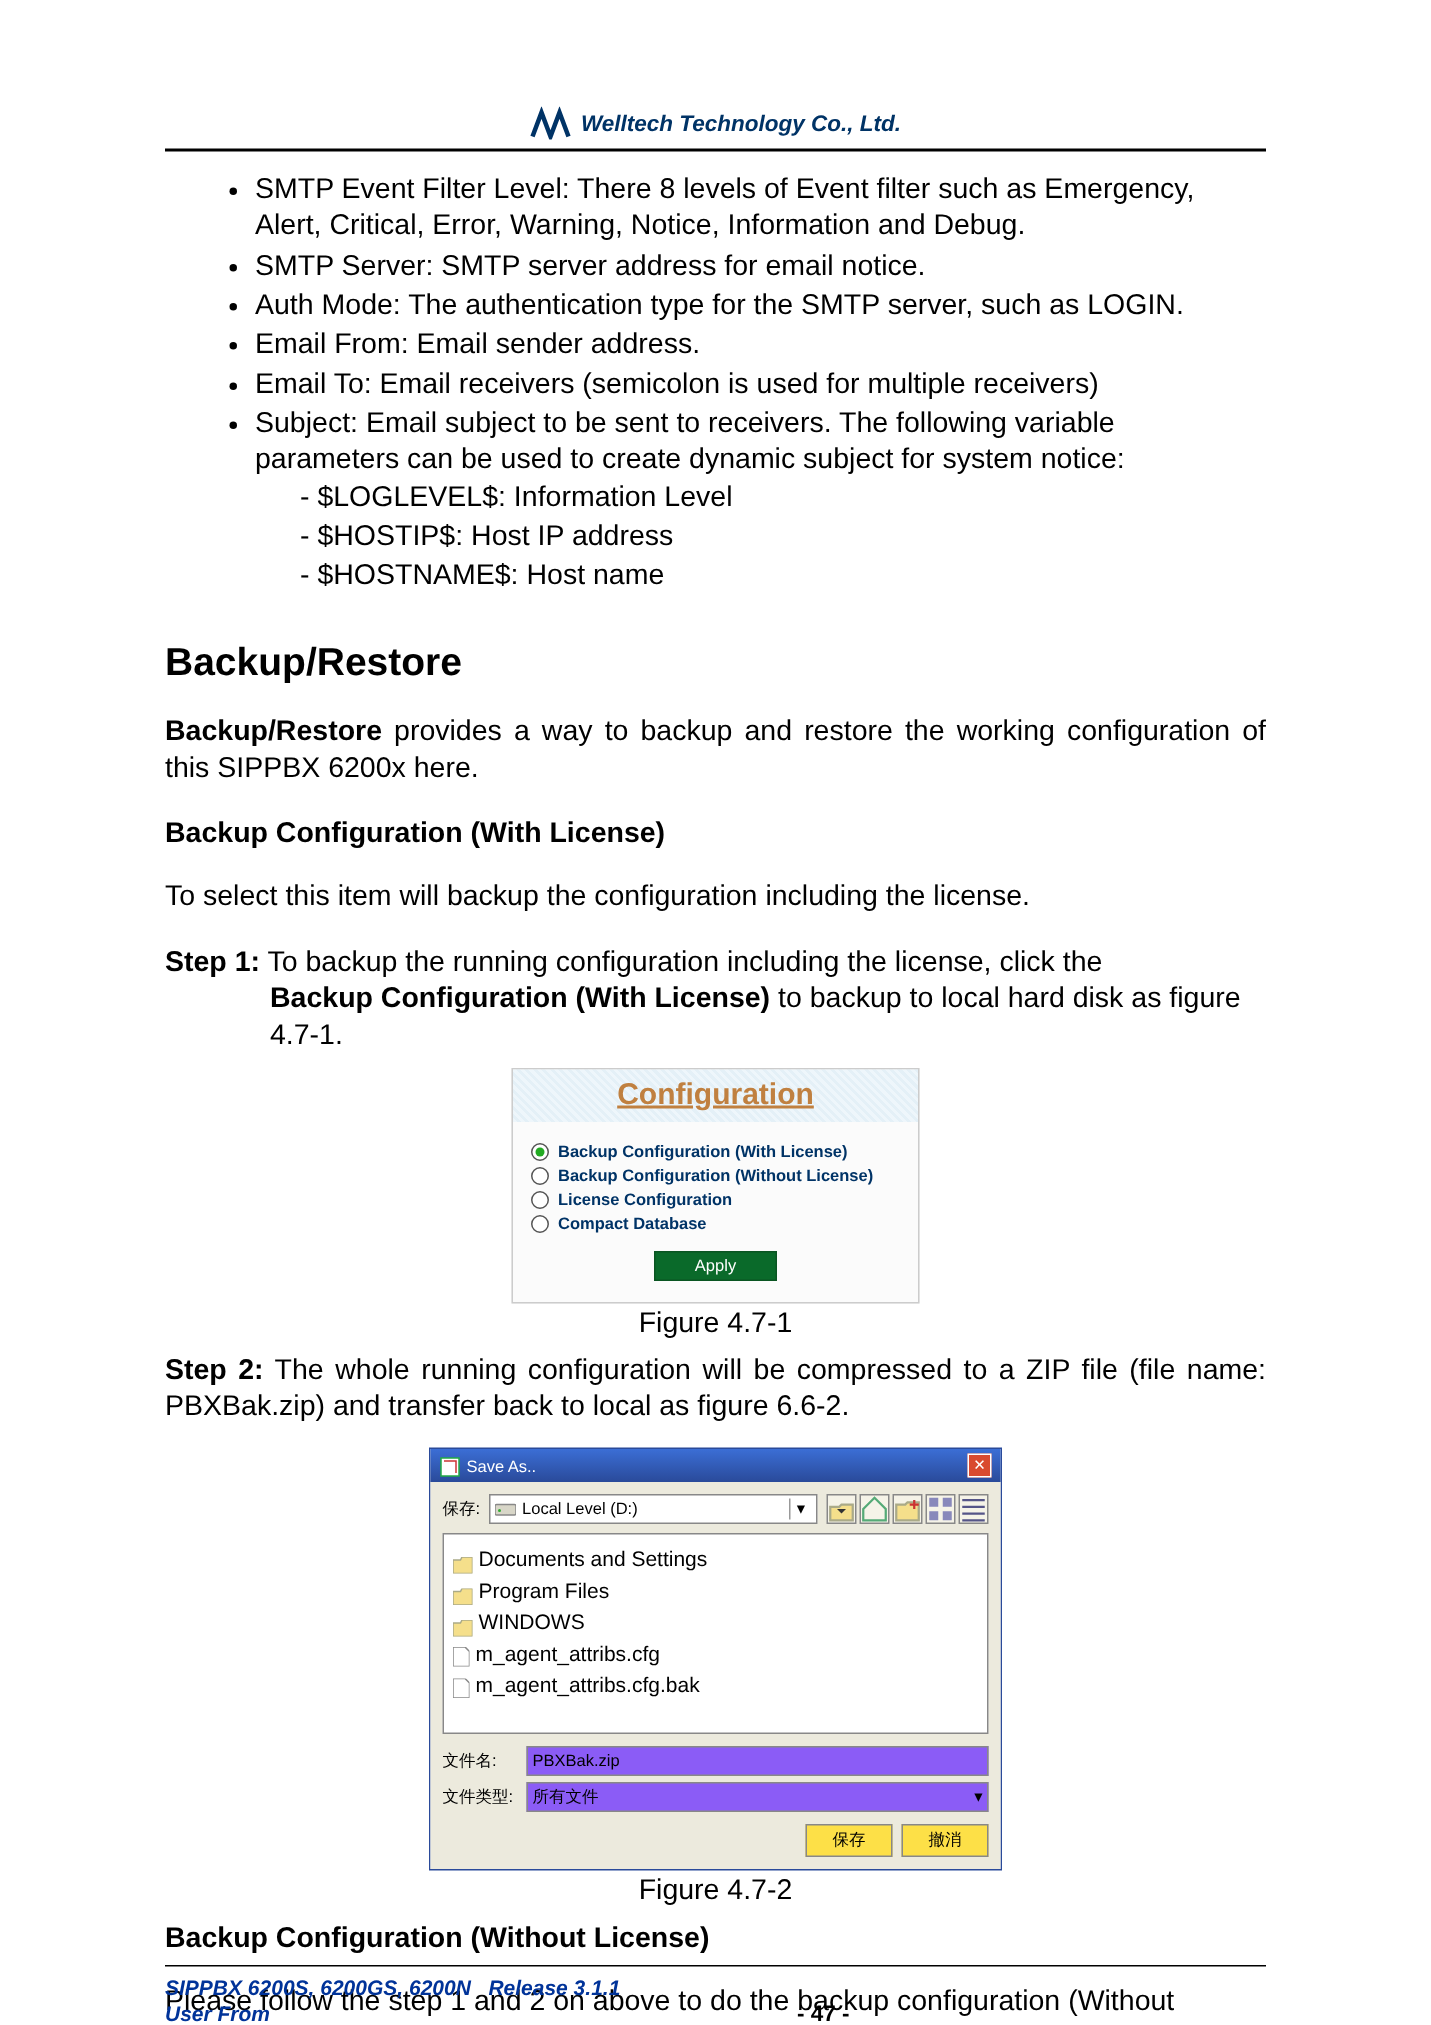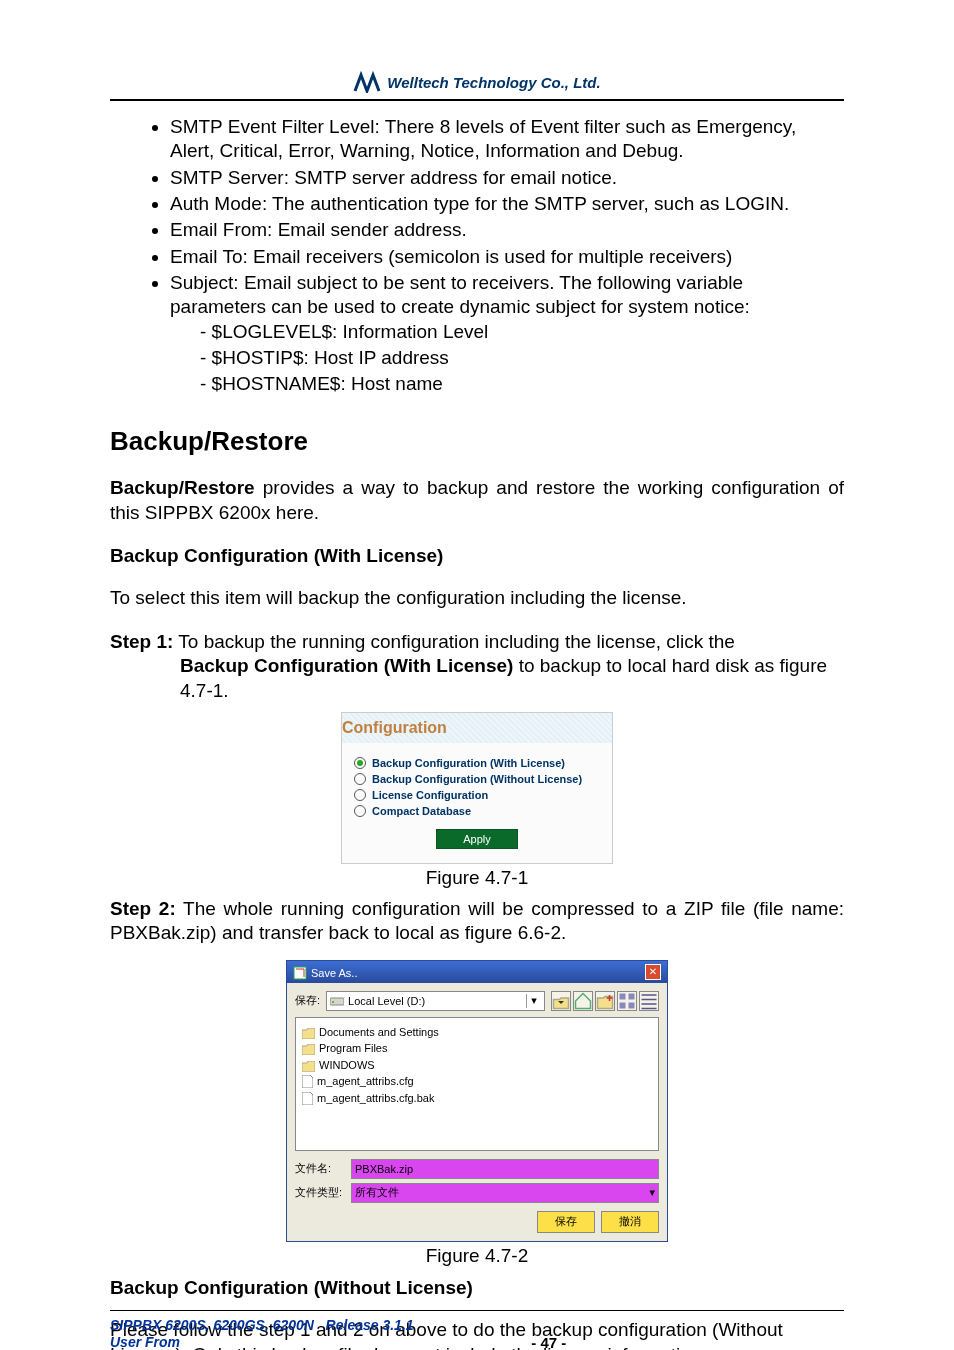--- a/index.html
+++ b/index.html
@@ -18,42 +18,42 @@
   .dash-list li::before { content: "- "; }
   .dash-list li { font-size: 19px; line-height: 1.28; }
   h2.section { font-size: 26px; font-weight: bold; margin: 30px 0 8px 0; }
   .para-justify { text-align: justify; }
   h3.subsection { font-size: 19px; font-weight: bold; margin: 10px 0 6px 0; }
   .step-block { margin: 8px 0; }
   .step-label { font-weight: bold; }
   .step-indent { padding-left: 70px; }
   .fig-caption { text-align: center; font-size: 19px; margin-top: 3px; }
   .conf-panel { width: 270px; margin: 6px auto 0 auto; background: #f2f2f2; border: 1px solid #ccc; font-size: 11px; }
-  .conf-header { text-align: left; font-size: 16px; font-weight: bold; color: #c08040; padding: 6px 0; background: repeating-linear-gradient(45deg,#eef6fb,#eef6fb 2px,#e4f0f7 2px,#e4f0f7 4px); }
+  .conf-header { text-align: center; font-size: 20px; font-weight: bold; color: #c08040; text-decoration: underline; padding: 6px 0; background: repeating-linear-gradient(45deg,#eef6fb,#eef6fb 2px,#e4f0f7 2px,#e4f0f7 4px); }
   .conf-body { padding: 10px 12px 4px 12px; background: #fbfbfb; }
   .conf-row { display: flex; align-items: center; gap: 6px; margin: 4px 0; color: #003366; font-weight: bold; font-size: 11px; }
   .radio { width: 10px; height: 10px; border: 1px solid #555; border-radius: 50%; display: inline-block; position: relative; background: #fff; flex: none; }
   .radio.selected::after { content: ""; position: absolute; width: 6px; height: 6px; background: #2a2; border-radius: 50%; left: 2px; top: 2px; }
   .apply-btn { display: block; width: 80px; margin: 12px auto 10px auto; background: #0a6a2a; color: #fff; text-align: center; font-size: 11px; padding: 3px 0; border: 1px solid #0a5522; }
   .saveas-dialog { width: 380px; margin: 14px auto 2px auto; border: 1px solid #2a4a9a; font-family: Tahoma, Arial, sans-serif; font-size: 11px; }
   .dlg-title { background: linear-gradient(#3b6ed5,#2a4a9a); color: #fff; padding: 3px 6px; display: flex; justify-content: space-between; align-items: flex-end; }
   .dlg-title .close { width: 14px; height: 14px; background: #d94a2f; border: 1px solid #fff; display: flex; align-items: center; justify-content: center; font-size: 10px; }
   .dlg-body { background: #eceadd; padding: 8px; }
   .dlg-toprow { display: flex; align-items: center; gap: 6px; margin-bottom: 6px; }
   .dlg-label { font-size: 11px; white-space: nowrap; }
   .combo { flex: 1; background: #fff; border: 1px solid #888; display: flex; align-items: center; padding: 1px 3px; height: 16px; }
   .combo .down { width: 14px; height: 14px; border-left: 1px solid #999; display: flex; align-items: center; justify-content: center; margin-left: auto; }
   .icon-group { display: flex; gap: 2px; }
   .tool-icon { width: 18px; height: 18px; border: 1px solid #888; background: #f5f3e8; display: flex; align-items: center; justify-content: center; font-size: 10px; }
   .file-area { background: #fff; border: 1px solid #888; height: 120px; padding: 6px; margin-bottom: 8px; }
-  .file-row { display: flex; align-items: center; gap: 4px; font-size: 11px; line-height: 1.5; }
+  .file-row { display: flex; align-items: center; gap: 4px; font-size: 14px; line-height: 1.5; }
   .folder-icon { width: 13px; height: 11px; display: inline-block; }
   .file-icon { width: 11px; height: 13px; display: inline-block; }
   .form-row { display: flex; align-items: center; gap: 6px; margin: 4px 0; }
-  .form-row .field { flex: 1; background: #d946ef; border: 1px solid #888; height: 16px; padding: 1px 3px; font-size: 11px; display: flex; align-items: center; justify-content: space-between; }
+  .form-row .field { flex: 1; background: #8b5cf6; border: 1px solid #888; height: 16px; padding: 1px 3px; font-size: 11px; display: flex; align-items: center; justify-content: space-between; }
   .btn-row { display: flex; justify-content: flex-end; gap: 6px; margin-top: 8px; }
   .win-btn { width: 56px; height: 20px; background: #fde047; border: 1px solid #888; font-size: 11px; display: flex; align-items: center; justify-content: center; }
   .footer { position: absolute; left: 110px; right: 110px; bottom: 30px; }
   .footer-row { display: flex; align-items: flex-end; justify-content: space-between; font-size: 14px; font-weight: bold; font-style: italic; color: #003399; }
   .footer-left { line-height: 1.2; }
   .footer-center { flex: 0 0 auto; font-weight: bold; font-style: normal; color: #000; font-size: 15px; }
   .drive-icon { width: 14px; height: 12px; display: inline-block; }
   .title-icon { width: 14px; height: 14px; }
 </style>
 </head>

